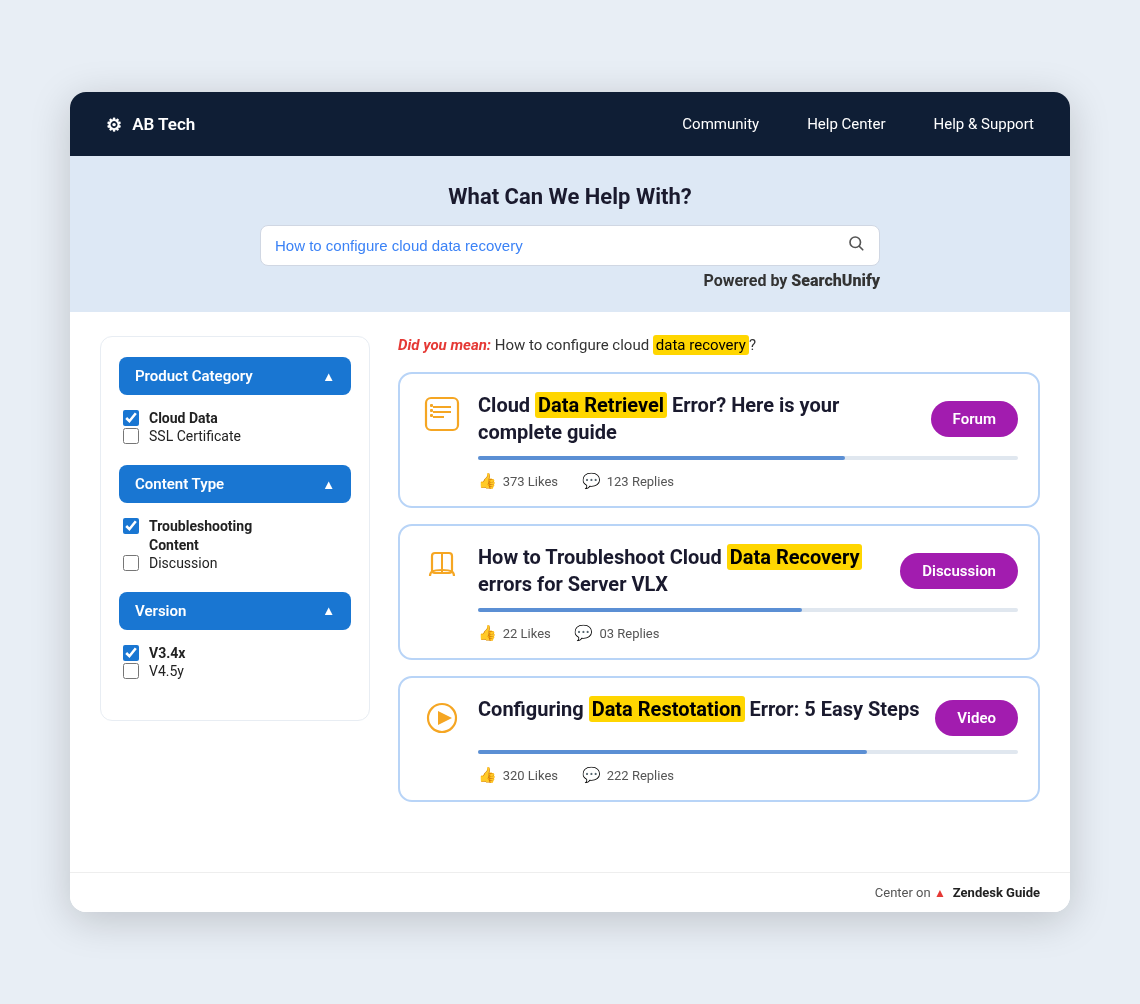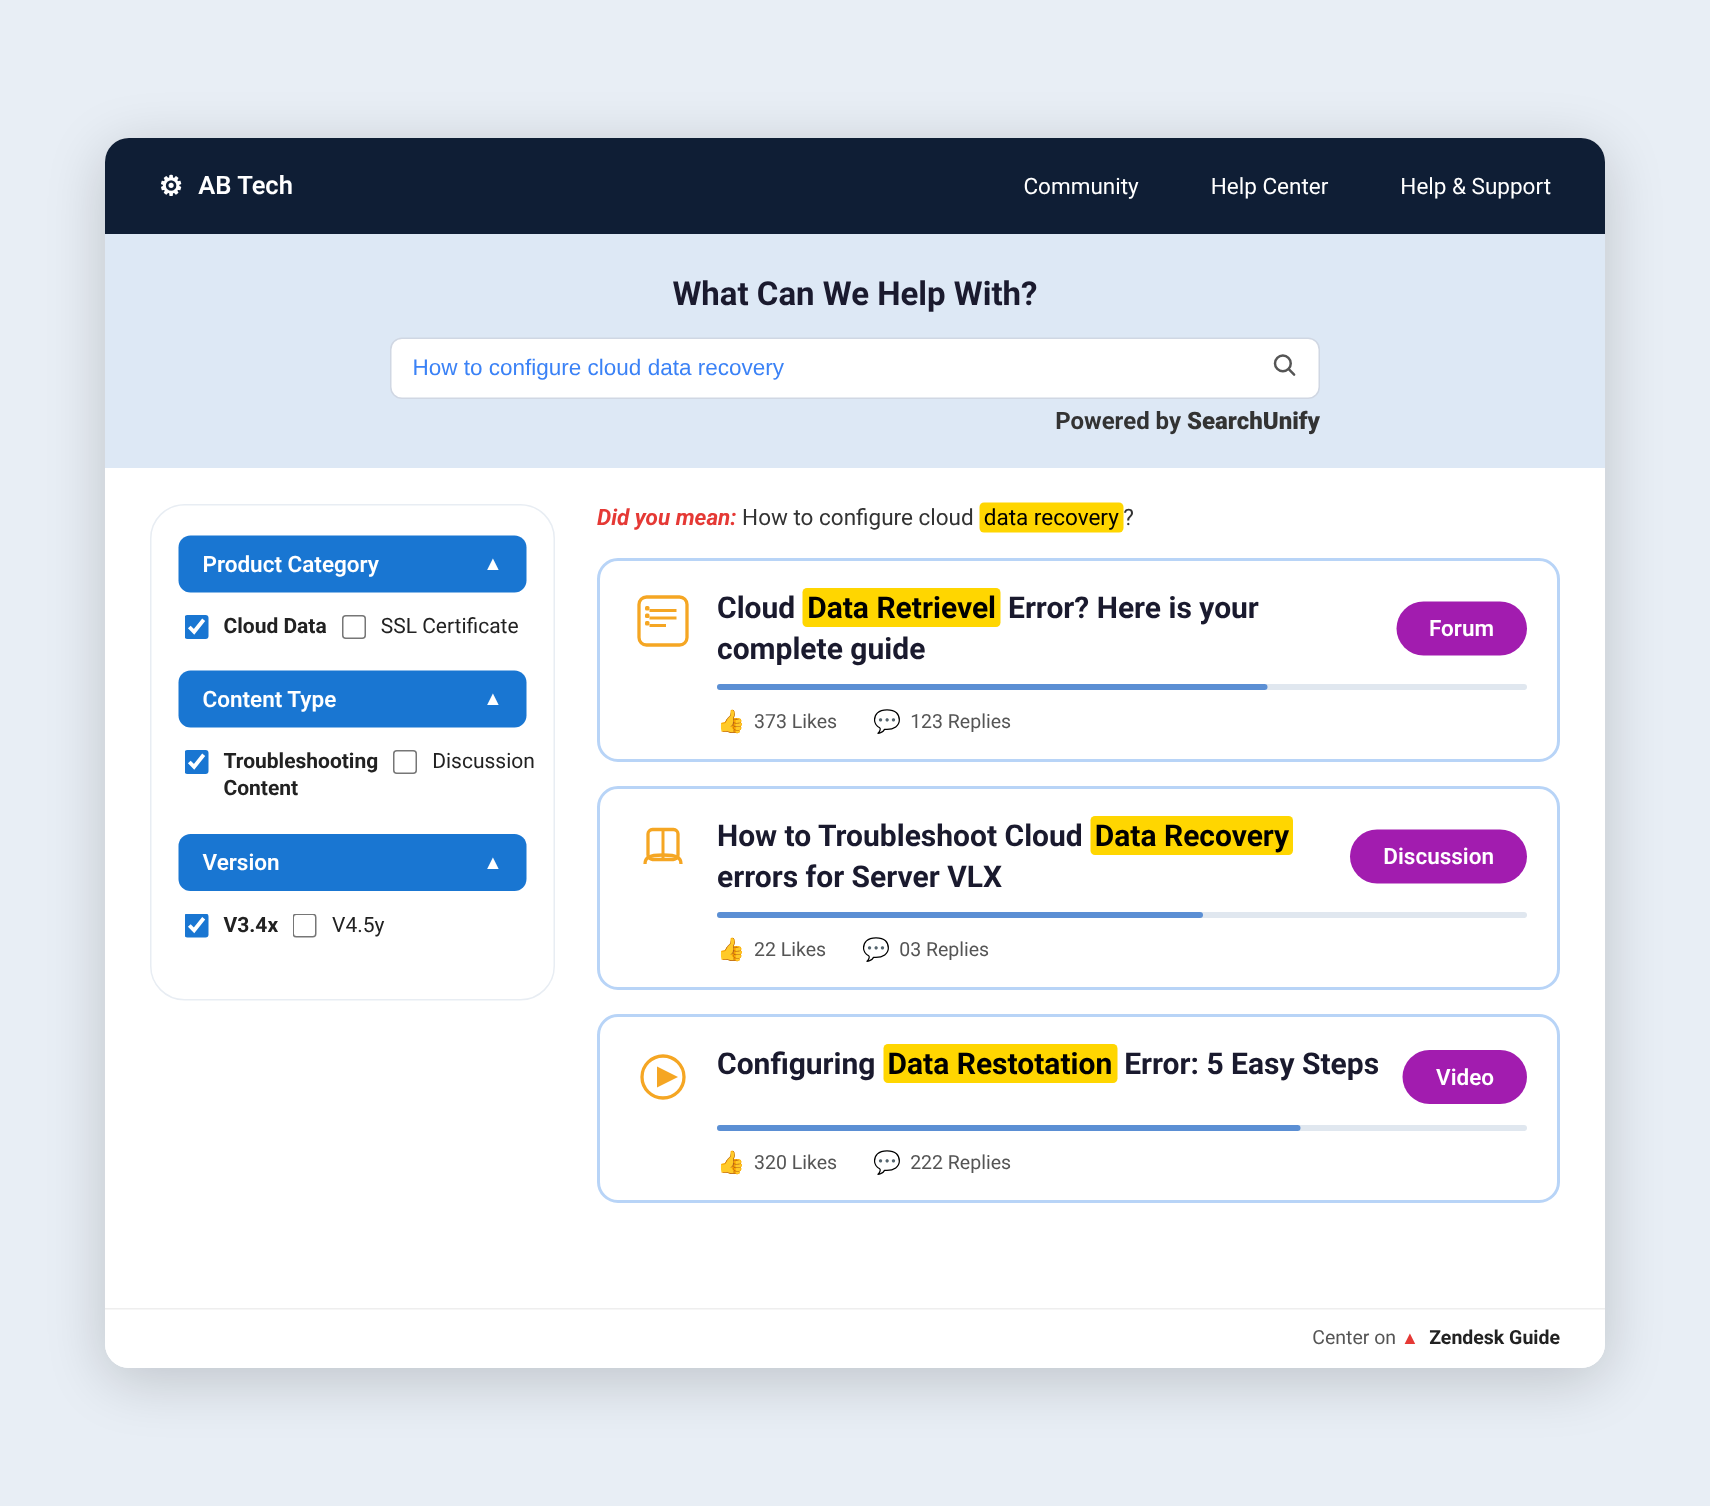--- a/index.html
+++ b/index.html
@@ -117,21 +117,21 @@
       background: #fff;
       min-height: 560px;
     }
 
     
     .sidebar {
       width: 270px;
       flex-shrink: 0;
       background: #fff;
       border: 1px solid #e8edf3;
-      border-radius: 23px;
+      border-radius: 12px;
       padding: 20px 18px;
       height: fit-content;
     }
 
     .filter-section {
       margin-bottom: 20px;
     }
     .filter-header {
       background: #1976d2;
       color: #fff;
@@ -143,22 +143,21 @@
       justify-content: space-between;
       align-items: center;
       margin-bottom: 14px;
       cursor: pointer;
     }
     .filter-header .arrow {
       font-size: 13px;
     }
     .filter-items {
       display: flex;
-      flex-direction: row;
-      gap: 10px;
+      flex-direction: column;
       padding: 0 4px;
     }
     .filter-item {
       display: flex;
       align-items: flex-start;
       gap: 10px;
       font-size: 14px;
       color: #222;
       cursor: pointer;
     }

